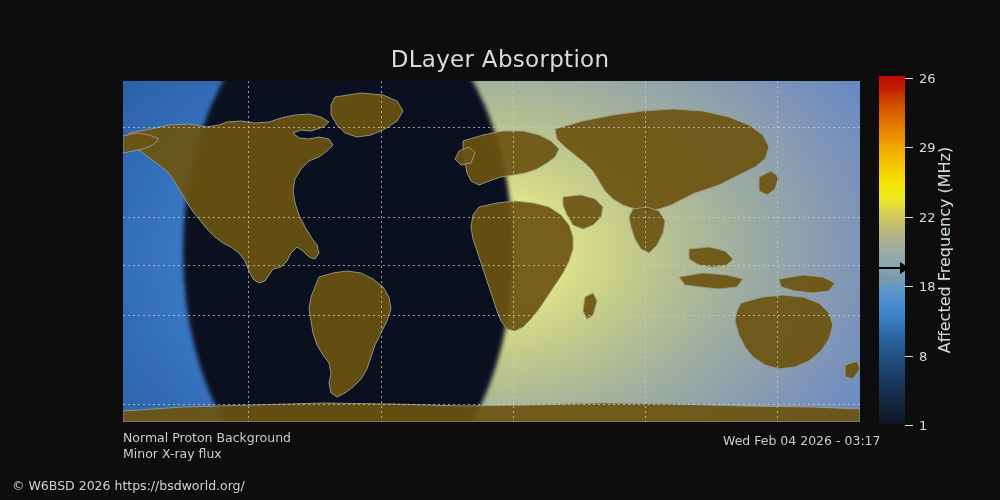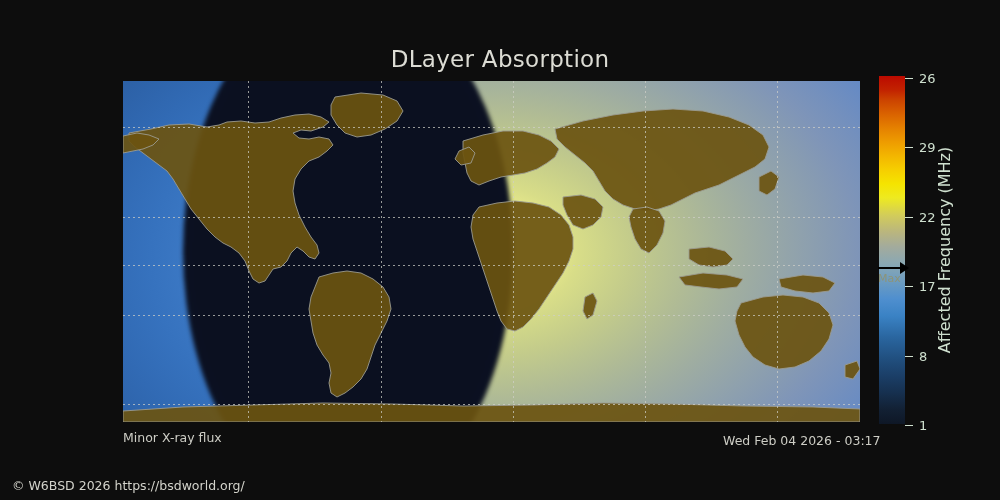--- a/index.html
+++ b/index.html
@@ -319,41 +319,42 @@
     <div class="cb-tick" style="top:65px">
       <span class="dash"></span>
       <span class="lbl">29</span>
     </div>
     <div class="cb-tick" style="top:135px">
       <span class="dash"></span>
       <span class="lbl">22</span>
     </div>
     <div class="cb-tick" style="top:204px">
       <span class="dash"></span>
-      <span class="lbl">17</span>
+      <span class="lbl">18</span>
     </div>
     <div class="cb-tick" style="top:274px">
       <span class="dash"></span>
       <span class="lbl">8</span>
     </div>
     <div class="cb-tick" style="top:343px">
       <span class="dash"></span>
       <span class="lbl">1</span>
     </div>
   </div>
 
   <div class="cbar-axis-label">Affected Frequency (MHz)</div>
 
   <div class="max-marker">
     <span class="max-text">Max</span>
     <span class="arrow-line"></span>
     <span class="arrow-head"></span>
   </div>
 
   <div class="note-left">
+    <div>Normal Proton Background</div>
     <div>Minor X-ray flux</div>
   </div>
 
   <div class="note-right">Wed Feb 04 2026 - 03:17</div>
 
   <div class="copyright">© W6BSD 2026 https://bsdworld.org/</div>
 
 </div>
 
 </body></html>

